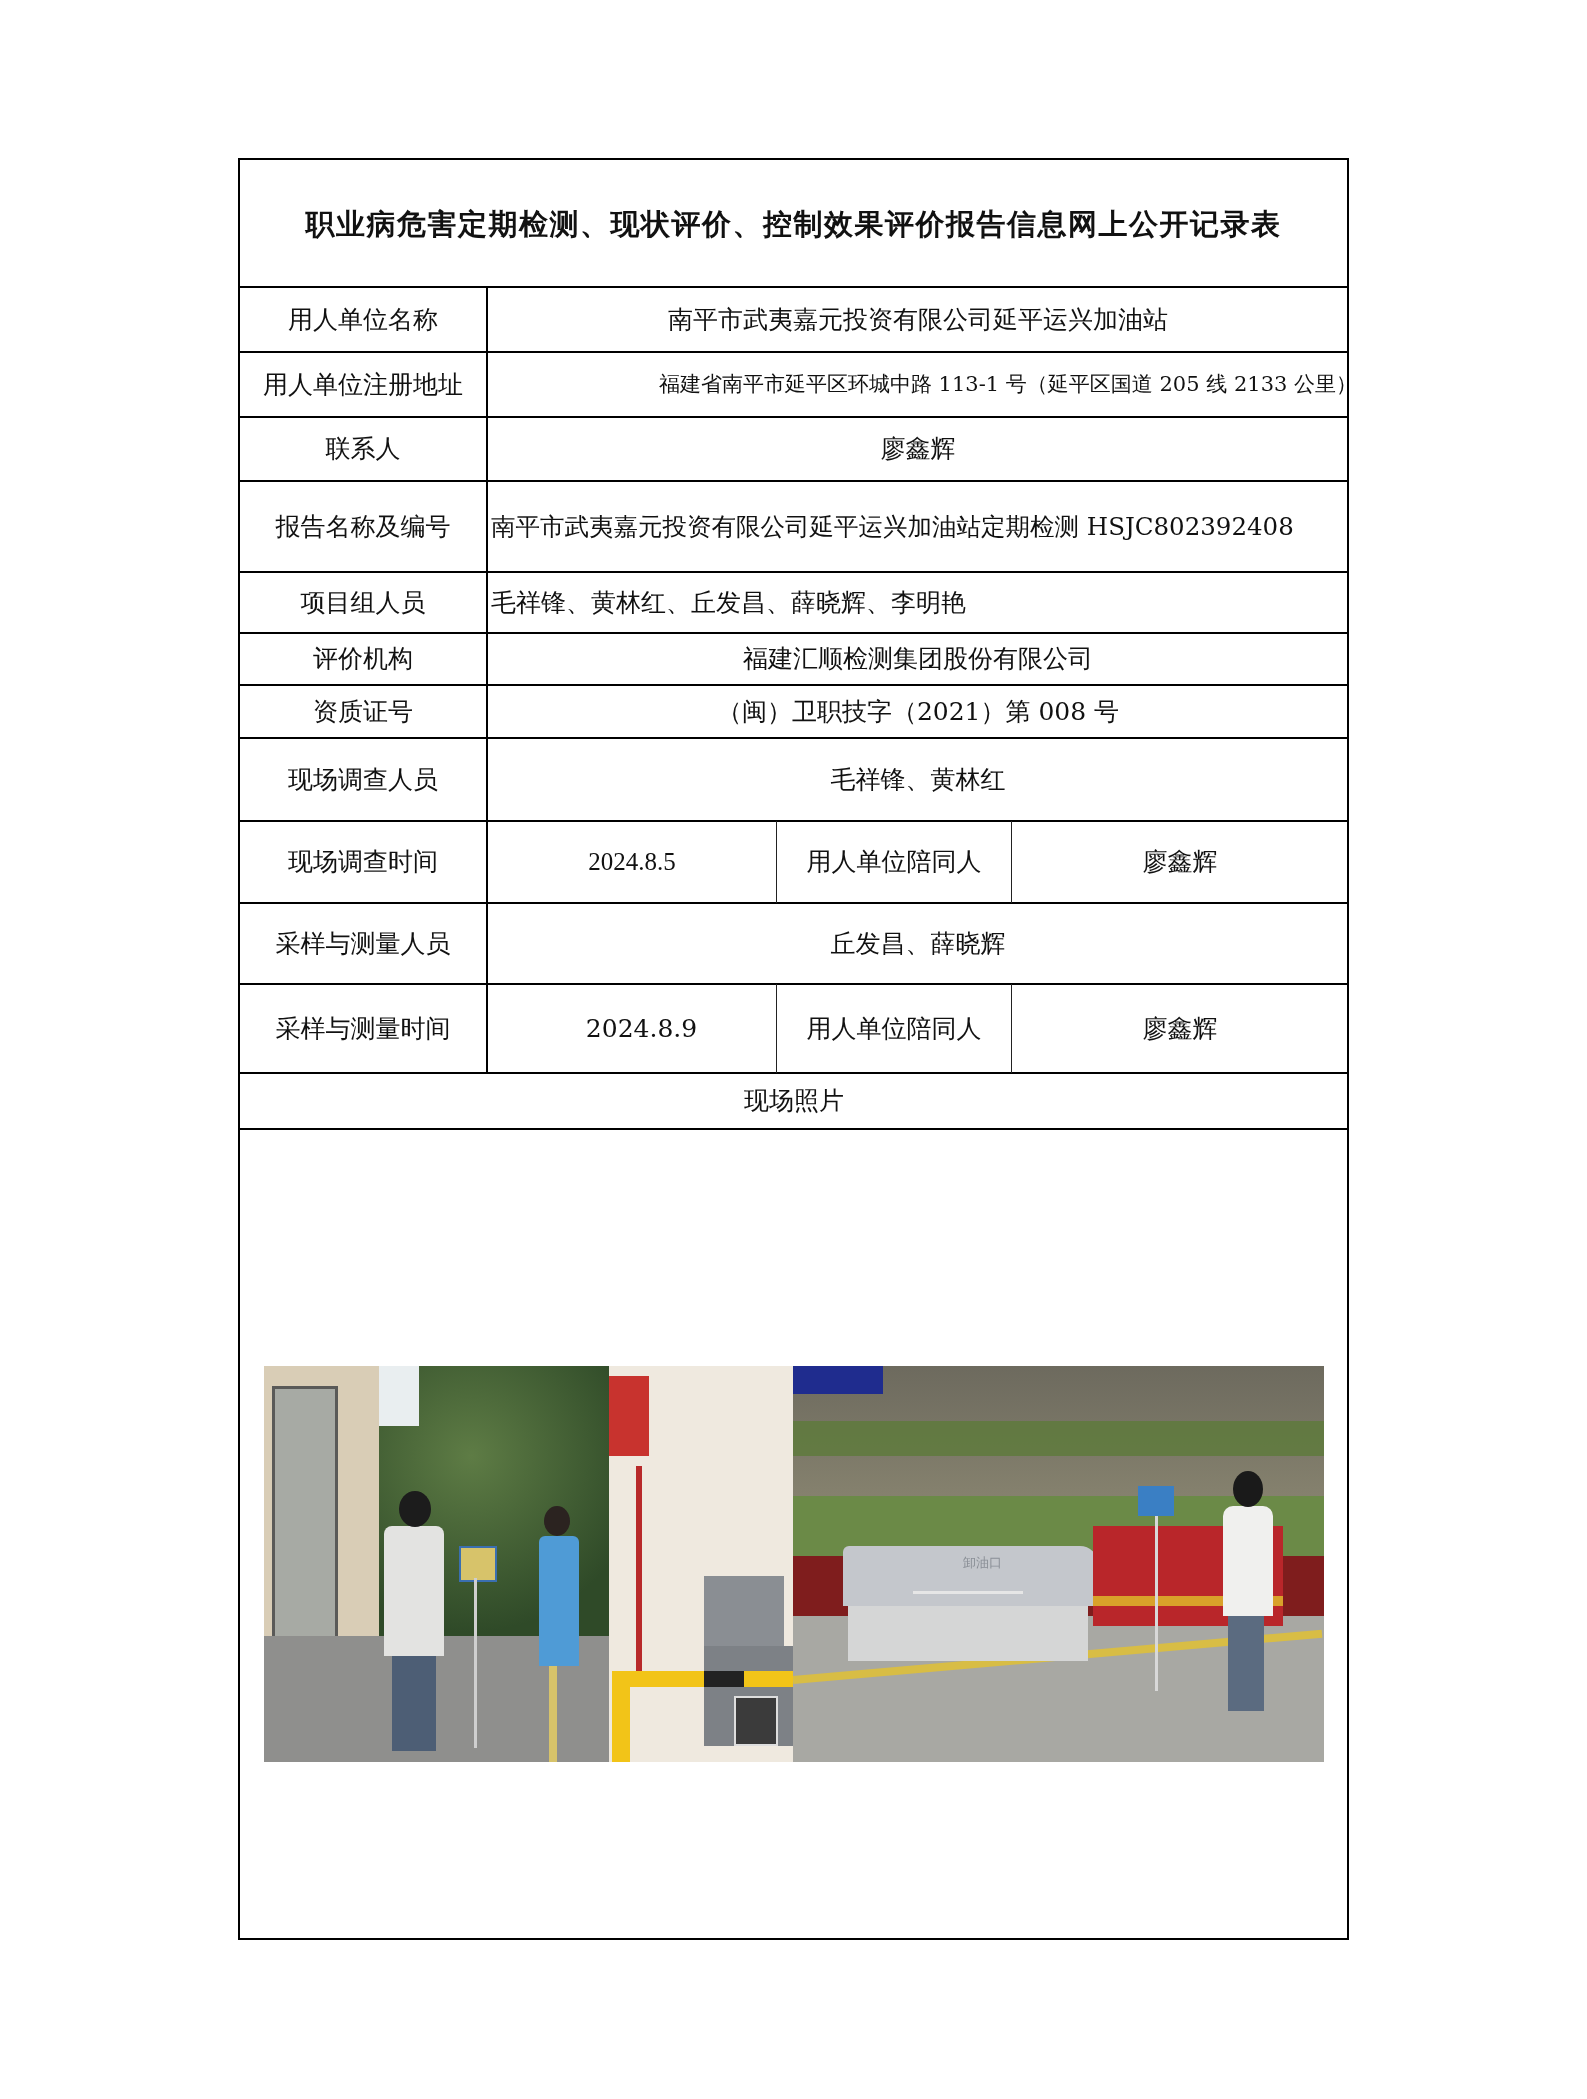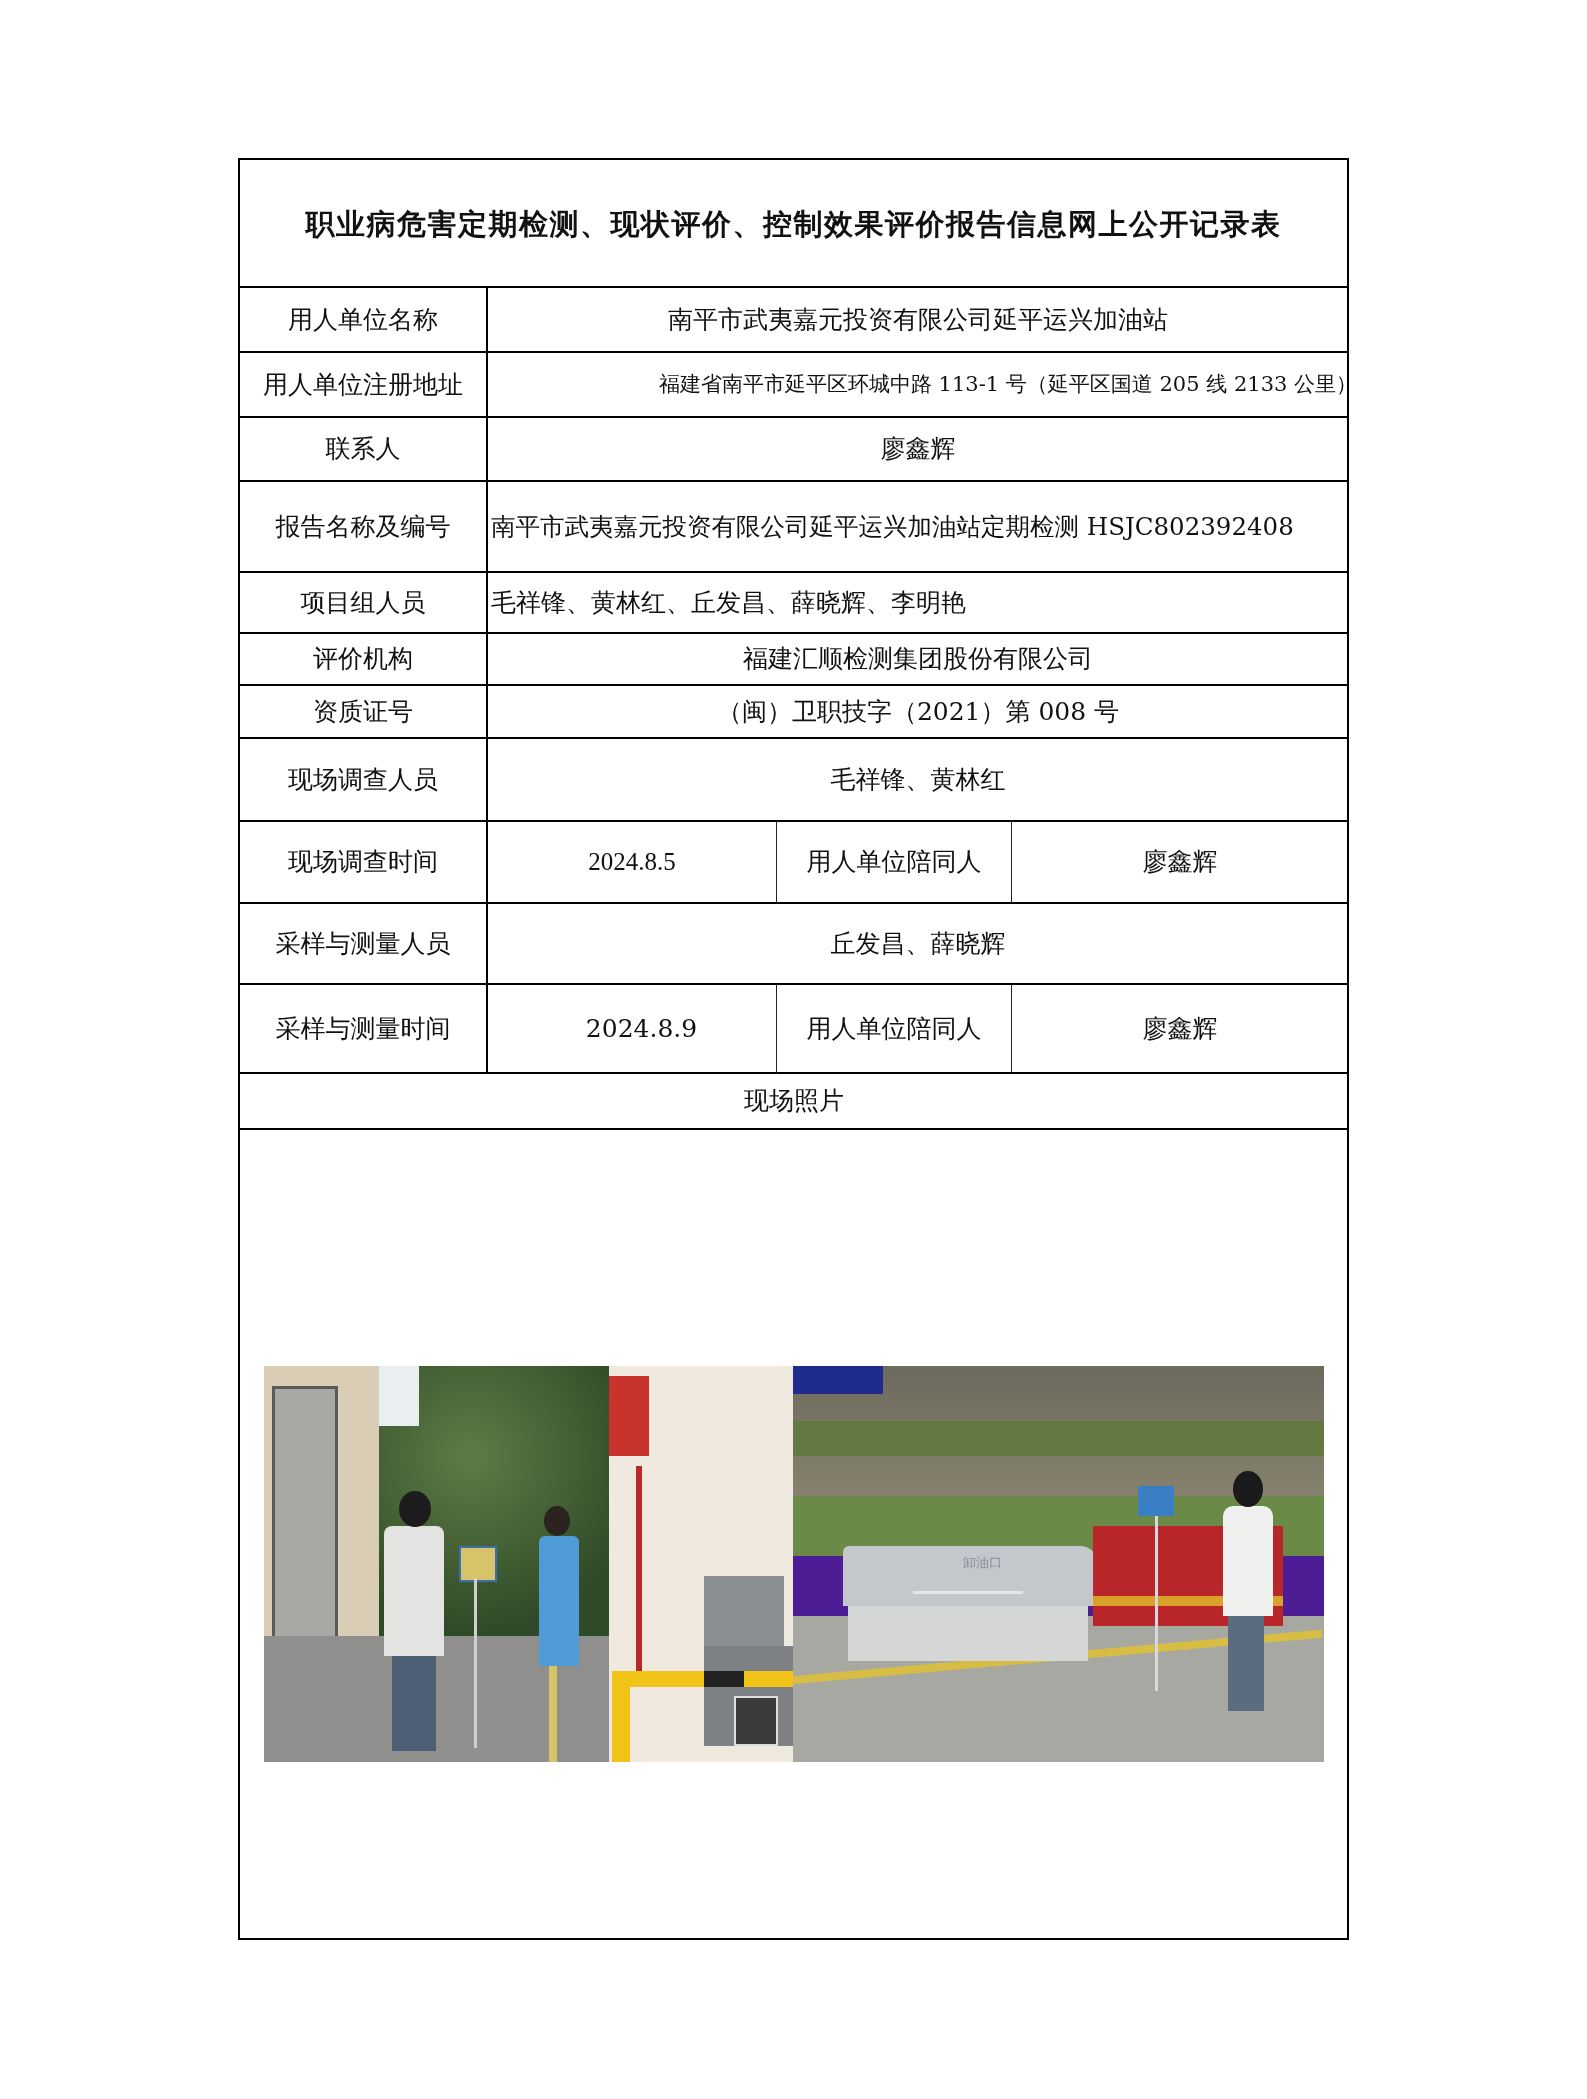--- a/index.html
+++ b/index.html
@@ -111,21 +111,21 @@
   <div class="shape" style="left:120px; top:160px; width:60px; height:130px; background:#e3e3e1; border-radius:8px 8px 0 0;"></div>
   <div class="shape" style="left:135px; top:125px; width:32px; height:36px; background:#1c1c1c; border-radius:50%;"></div>
   <div class="shape" style="left:128px; top:290px; width:44px; height:95px; background:#4d5e75;"></div>
   <div class="shape" style="left:275px; top:170px; width:40px; height:130px; background:#4f9bd6; border-radius:6px 6px 0 0;"></div>
   <div class="shape" style="left:280px; top:140px; width:26px; height:30px; background:#2b2320; border-radius:50%;"></div>
 
   <div class="shape" style="left:195px; top:180px; width:34px; height:32px; background:#d7c36a; border:2px solid #3a6fb0;"></div>
   <div class="shape" style="left:210px; top:212px; width:3px; height:170px; background:#cfcfcf;"></div>
 </div>
 
-<div class="photo" style="left:793px; width:531px; background:#4c1d95;" title="采样照片：卸油口旁，检测人员操作三脚架上的采样仪器">
+<div class="photo" style="left:793px; width:531px; background:#7f1d1d;" title="采样照片：卸油口旁，检测人员操作三脚架上的采样仪器">
 
   <div class="shape" style="left:0; top:0; width:531px; height:140px; background:linear-gradient(180deg,#6d6a5e,#87836f);"></div>
   <div class="shape" style="left:0; top:0; width:90px; height:28px; background:#1f2c8e;"></div>
   <div class="shape" style="left:0; top:55px; width:531px; height:35px; background:#5d7a3a; opacity:0.8;"></div>
   <div class="shape" style="left:0; top:130px; width:531px; height:60px; background:#6b8a47;"></div>
 
   <div class="shape" style="left:0; top:250px; width:531px; height:146px; background:#a8a8a3;"></div>
   <div class="shape" style="left:0; top:310px; width:531px; height:8px; background:#d8bd45; transform:rotate(-5deg); transform-origin:left;"></div>
 
   <div class="shape" style="left:50px; top:180px; width:255px; height:60px; background:#c4c7cc; border-radius:6px 18px 0 0;"></div>

